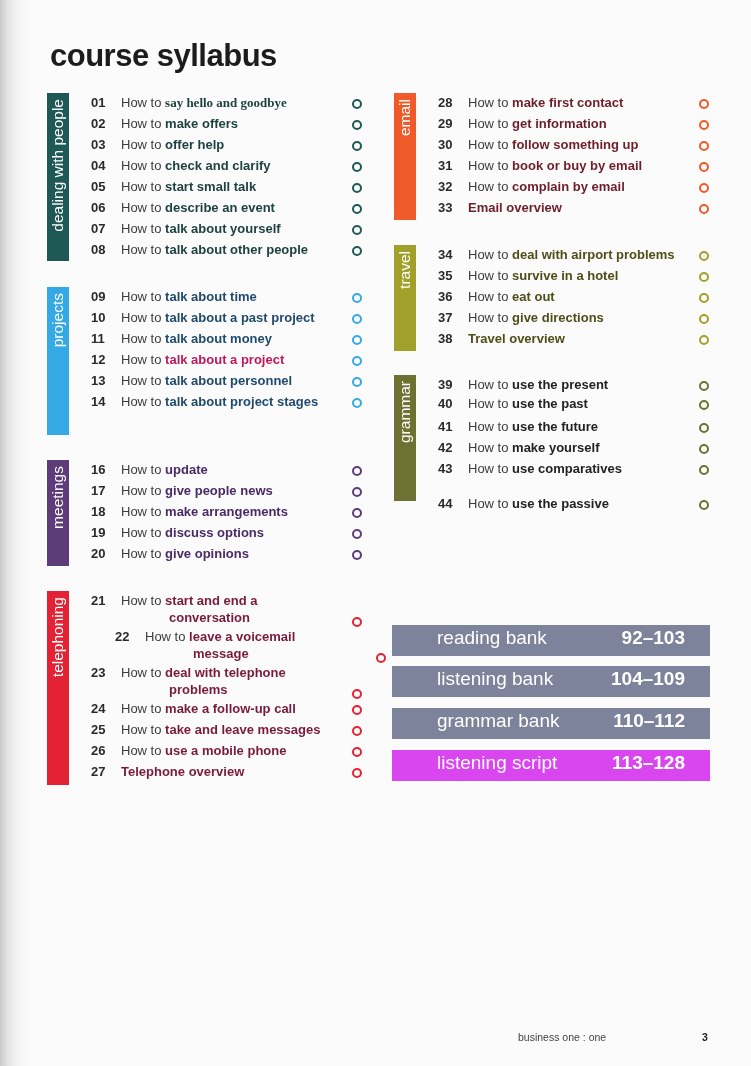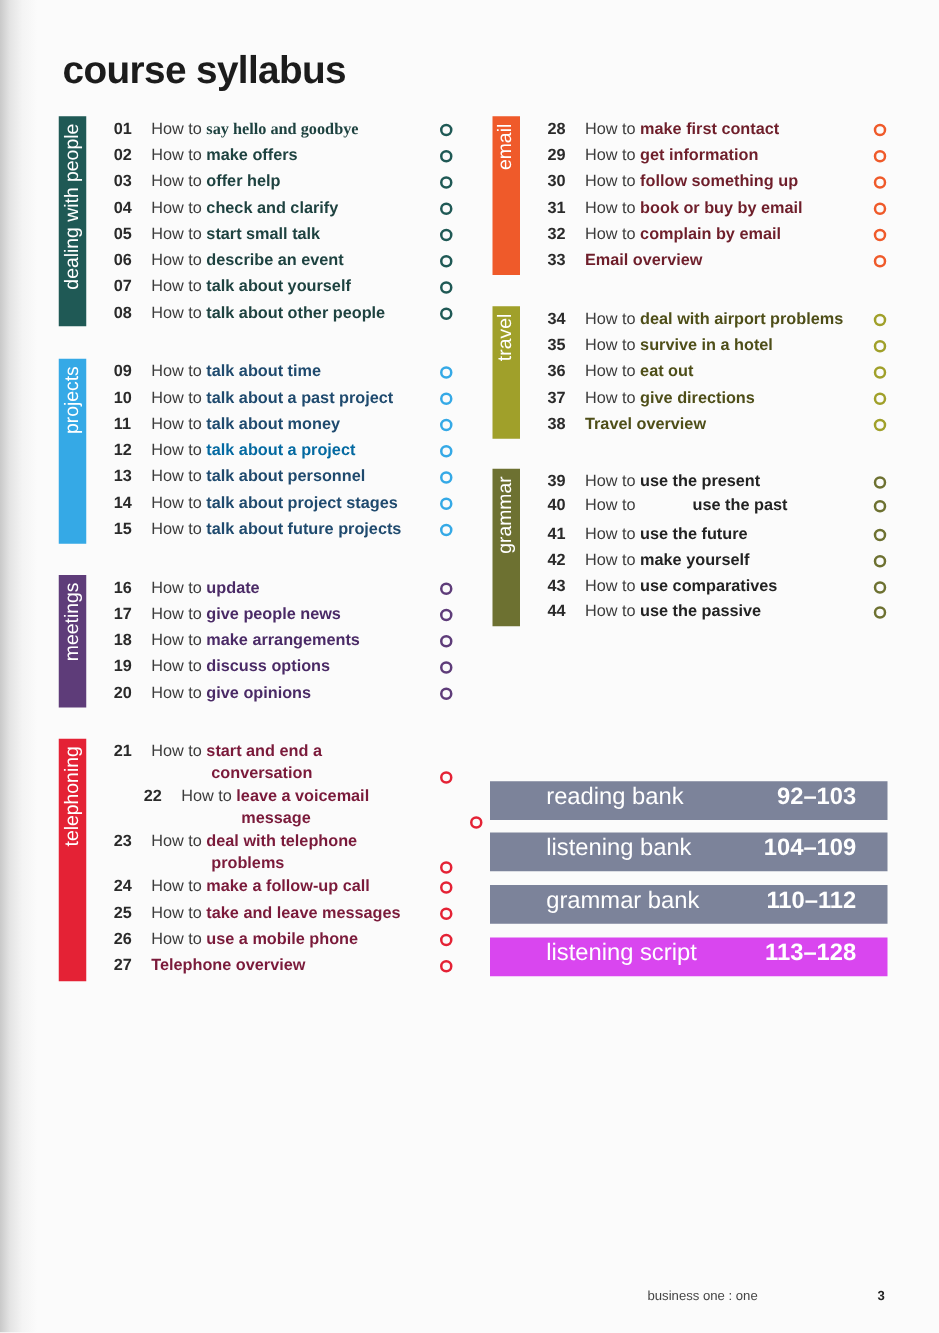--- a/index.html
+++ b/index.html
@@ -115,36 +115,31 @@
         <span class="text"><span class="pre">How to </span><span class="topic" style="color: rgb(31, 74, 110);">talk about a past project</span></span>
         <span class="circle" style="border-color: rgb(53, 169, 230); left: 305px; top: 4px;"></span>
       </div>
       <div class="row" style="top: 44px; width: 330px;">
         <span class="num">11</span>
         <span class="text"><span class="pre">How to </span><span class="topic" style="color: rgb(31, 74, 110);">talk about money</span></span>
         <span class="circle" style="border-color: rgb(53, 169, 230); left: 305px; top: 4px;"></span>
       </div>
       <div class="row" style="top: 65px; width: 330px;">
         <span class="num">12</span>
-        <span class="text"><span class="pre">How to </span><span class="topic" style="color: #0369a1;">talk about a project</span></span>
+        <span class="text"><span class="pre">How to </span><span class="topic" style="color: #be185d;">talk about a project</span></span>
         <span class="circle" style="border-color: rgb(53, 169, 230); left: 305px; top: 4px;"></span>
       </div>
       <div class="row" style="top: 86px; width: 330px;">
         <span class="num">13</span>
         <span class="text"><span class="pre">How to </span><span class="topic" style="color: rgb(31, 74, 110);">talk about personnel</span></span>
         <span class="circle" style="border-color: rgb(53, 169, 230); left: 305px; top: 4px;"></span>
       </div>
       <div class="row" style="top: 107px; width: 330px;">
         <span class="num">14</span>
         <span class="text"><span class="pre">How to </span><span class="topic" style="color: rgb(31, 74, 110);">talk about project stages</span></span>
-        <span class="circle" style="border-color: rgb(53, 169, 230); left: 305px; top: 4px;"></span>
-      </div>
-      <div class="row" style="top: 128px; width: 330px;">
-        <span class="num">15</span>
-        <span class="text"><span class="pre">How to </span><span class="topic" style="color: rgb(31, 74, 110);">talk about future projects</span></span>
         <span class="circle" style="border-color: rgb(53, 169, 230); left: 305px; top: 4px;"></span>
       </div>
     </div>
     <div class="section" style="left: 47px; top: 460px; width: 330px; height: 106px;">
       <div class="tab" style="height: 106px; background: rgb(94, 60, 121);">
         <span class="tab-label">meetings</span>
       </div>
       <div class="row" style="top: 2px; width: 330px;">
         <span class="num">16</span>
         <span class="text"><span class="pre">How to </span><span class="topic" style="color: rgb(74, 42, 102);">update</span></span>
@@ -280,39 +275,39 @@
       <div class="tab" style="height: 126px; background: rgb(109, 113, 49);">
         <span class="tab-label">grammar</span>
       </div>
       <div class="row" style="top: 2px; width: 330px;">
         <span class="num">39</span>
         <span class="text"><span class="pre">How to </span><span class="topic" style="color: rgb(34, 34, 34);">use the present</span></span>
         <span class="circle" style="border-color: rgb(109, 113, 49); left: 305px; top: 4px;"></span>
       </div>
       <div class="row" style="top: 21px; width: 330px;">
         <span class="num">40</span>
-        <span class="text"><span class="pre">How to </span><span class="topic" style="color: rgb(34, 34, 34); margin-left: 42px;">use the past</span></span>
+        <span class="text"><span class="pre">How to </span><span class="topic" style="color: rgb(34, 34, 34);">use the past</span></span>
         <span class="circle" style="border-color: rgb(109, 113, 49); left: 305px; top: 4px;"></span>
       </div>
       <div class="row" style="top: 44px; width: 330px;">
         <span class="num">41</span>
         <span class="text"><span class="pre">How to </span><span class="topic" style="color: rgb(34, 34, 34);">use the future</span></span>
         <span class="circle" style="border-color: rgb(109, 113, 49); left: 305px; top: 4px;"></span>
       </div>
       <div class="row" style="top: 65px; width: 330px;">
         <span class="num">42</span>
         <span class="text"><span class="pre">How to </span><span class="topic" style="color: rgb(34, 34, 34);">make yourself</span></span>
         <span class="circle" style="border-color: rgb(109, 113, 49); left: 305px; top: 4px;"></span>
       </div>
       <div class="row" style="top: 86px; width: 330px;">
         <span class="num">43</span>
         <span class="text"><span class="pre">How to </span><span class="topic" style="color: rgb(34, 34, 34);">use comparatives</span></span>
         <span class="circle" style="border-color: rgb(109, 113, 49); left: 305px; top: 4px;"></span>
       </div>
-      <div class="row" style="top: 106px; width: 330px; padding-left: 24px;">
+      <div class="row" style="top: 121px; width: 330px; padding-left: 24px;">
         <span class="num">44</span>
         <span class="text"><span class="pre">How to </span><span class="topic" style="color: rgb(34, 34, 34);">use the passive</span></span>
         <span class="circle" style="border-color: rgb(109, 113, 49); left: 305px; top: 4px;"></span>
       </div>
     </div>
   </div>
 
 <div id="banks">
     <div class="bank" style="top: 625px; background: rgb(124, 131, 154);">
       <span class="bank-label">reading bank</span>

